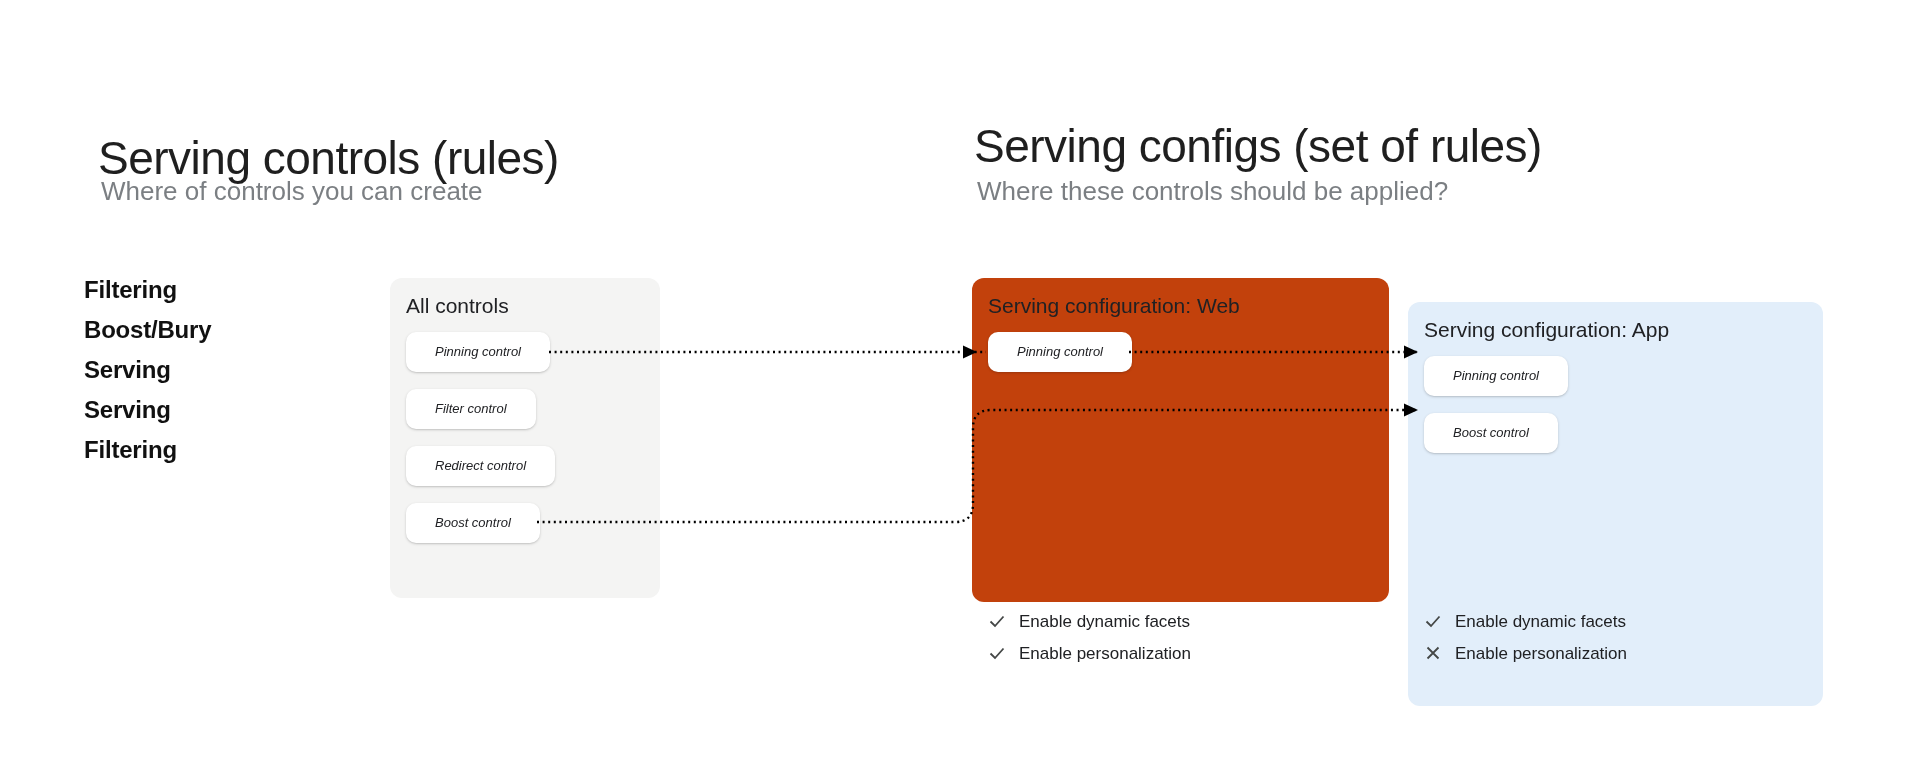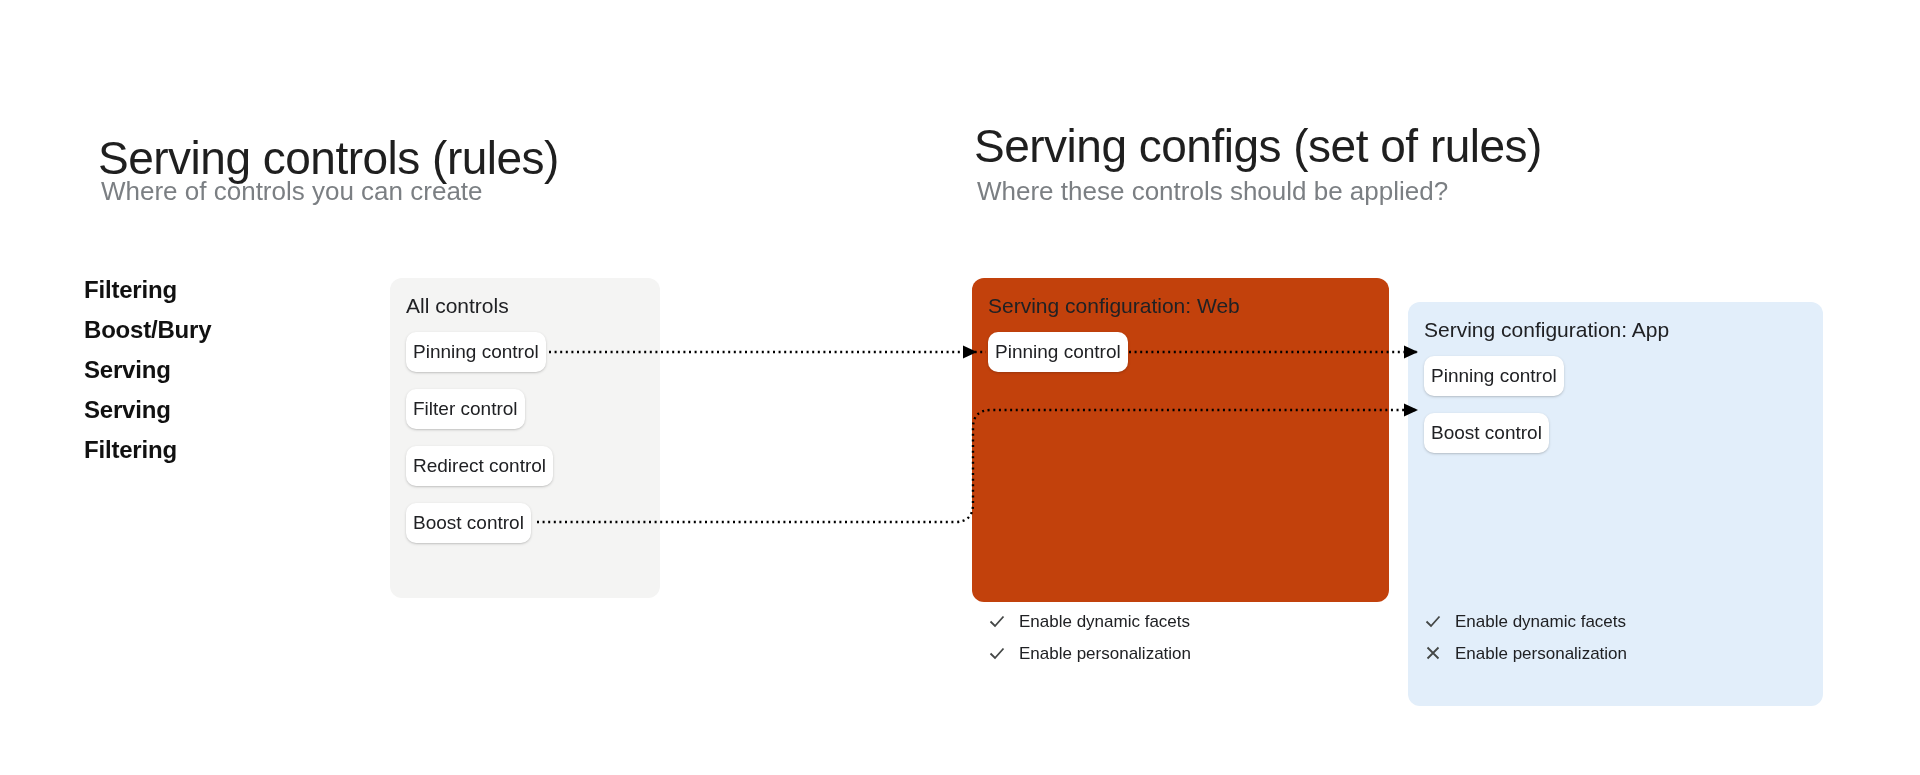--- a/index.html
+++ b/index.html
@@ -67,26 +67,27 @@
     display: flex;
     flex-direction: column;
     align-items: flex-start;
     gap: 17px;
   }
   .chip {
     background: #ffffff;
     border-radius: 10px;
     height: 40px;
     line-height: 40px;
-    padding: 0 7px;
-    font-size: 19px;
+    padding: 0 29px;
+    font-size: 13px;
     color: #202124;
     white-space: nowrap;
     box-shadow: 0 1px 3px rgba(0,0,0,0.16), 0 1px 1px rgba(60,64,67,0.08);
     cursor: pointer;
+    font-style: italic;
   }
 
   .feature-list {
     position: absolute;
     display: flex;
     flex-direction: column;
   }
   #features-web { left: 988px;  top: 612px; }
   #features-app { left: 1424px; top: 612px; }
   .feature-row {

